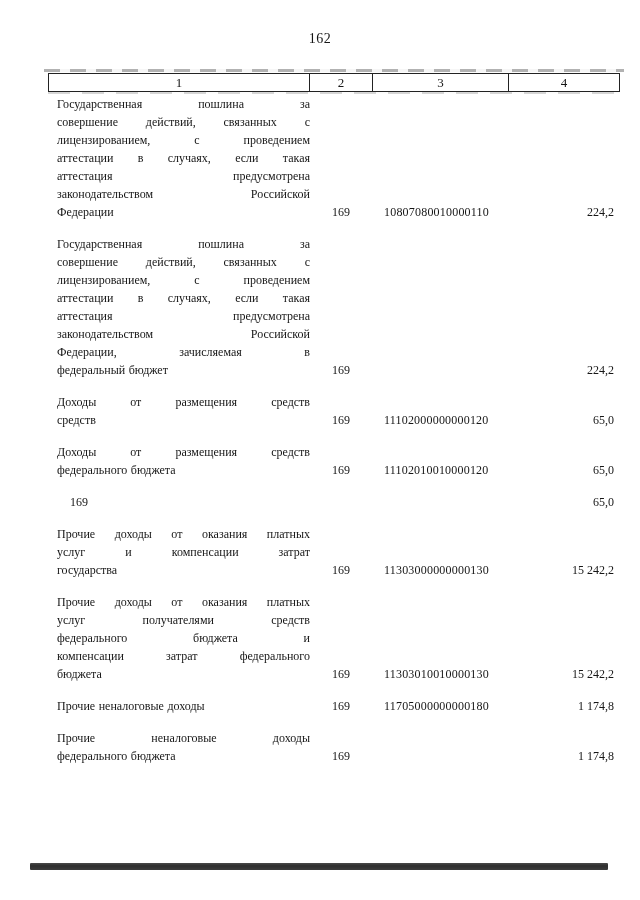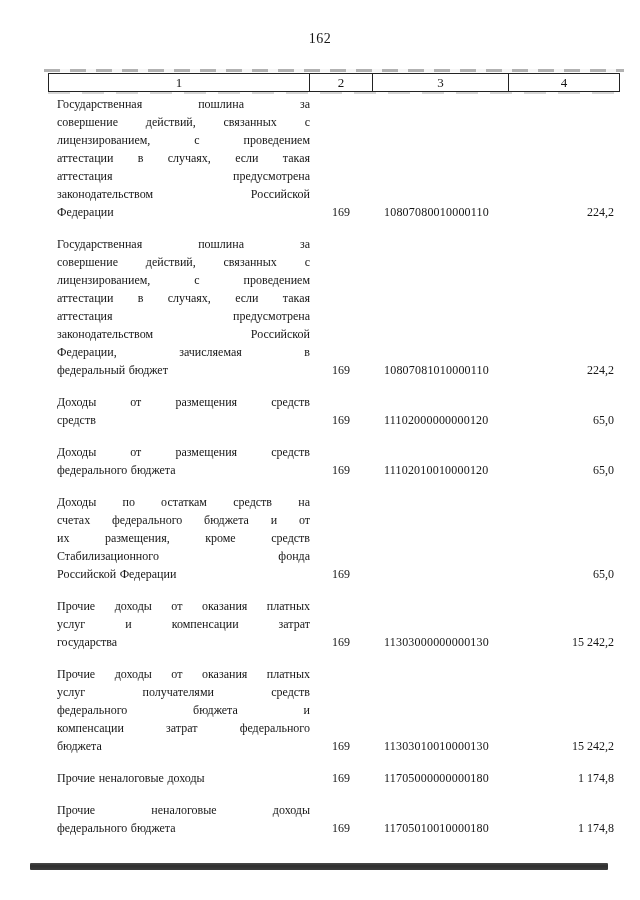--- a/index.html
+++ b/index.html
@@ -101,21 +101,20 @@
           <div class="tline">Государственная пошлина за</div>
           <div class="tline">совершение действий, связанных с</div>
           <div class="tline">лицензированием, с проведением</div>
           <div class="tline">аттестации в случаях, если такая</div>
           <div class="tline">аттестация предусмотрена</div>
           <div class="tline">законодательством Российской</div>
           <div class="tline">Федерации, зачисляемая в</div>
           <div class="tline last">федеральный бюджет</div>
         </div>
     <div class="c-admin">169</div>
-    <div class="c-code">10807081010000110</div>
     <div class="c-amount">224,2</div>
   </div>
 
   <div class="trow">
     <div class="c-text">
           <div class="tline">Доходы от размещения средств</div>
           <div class="tline last">средств</div>
         </div>
     <div class="c-admin">169</div>
     <div class="c-code">11102000000000120</div>
@@ -126,27 +125,20 @@
     <div class="c-text">
           <div class="tline">Доходы от размещения средств</div>
           <div class="tline last">федерального бюджета</div>
         </div>
     <div class="c-admin">169</div>
     <div class="c-code">11102010010000120</div>
     <div class="c-amount">65,0</div>
   </div>
 
   <div class="trow">
-    <div class="c-text">
-          <div class="tline">Доходы по остаткам средств на</div>
-          <div class="tline">счетах федерального бюджета и от</div>
-          <div class="tline">их размещения, кроме средств</div>
-          <div class="tline">Стабилизационного фонда</div>
-          <div class="tline last">Российской Федерации</div>
-        </div>
     <div class="c-admin">169</div>
     <div class="c-amount">65,0</div>
   </div>
 
   <div class="trow">
     <div class="c-text">
           <div class="tline">Прочие доходы от оказания платных</div>
           <div class="tline">услуг и компенсации затрат</div>
           <div class="tline last">государства</div>
         </div>
@@ -176,20 +168,19 @@
     <div class="c-code">11705000000000180</div>
     <div class="c-amount">1 174,8</div>
   </div>
 
   <div class="trow">
     <div class="c-text">
           <div class="tline">Прочие неналоговые доходы</div>
           <div class="tline last">федерального бюджета</div>
         </div>
     <div class="c-admin">169</div>
-    <div class="c-code">11705010010000180</div>
     <div class="c-amount">1 174,8</div>
   </div>
 </div>
 
   <div class="scan-bar-bottom"></div>
 
 </div>
 
 </body></html>

